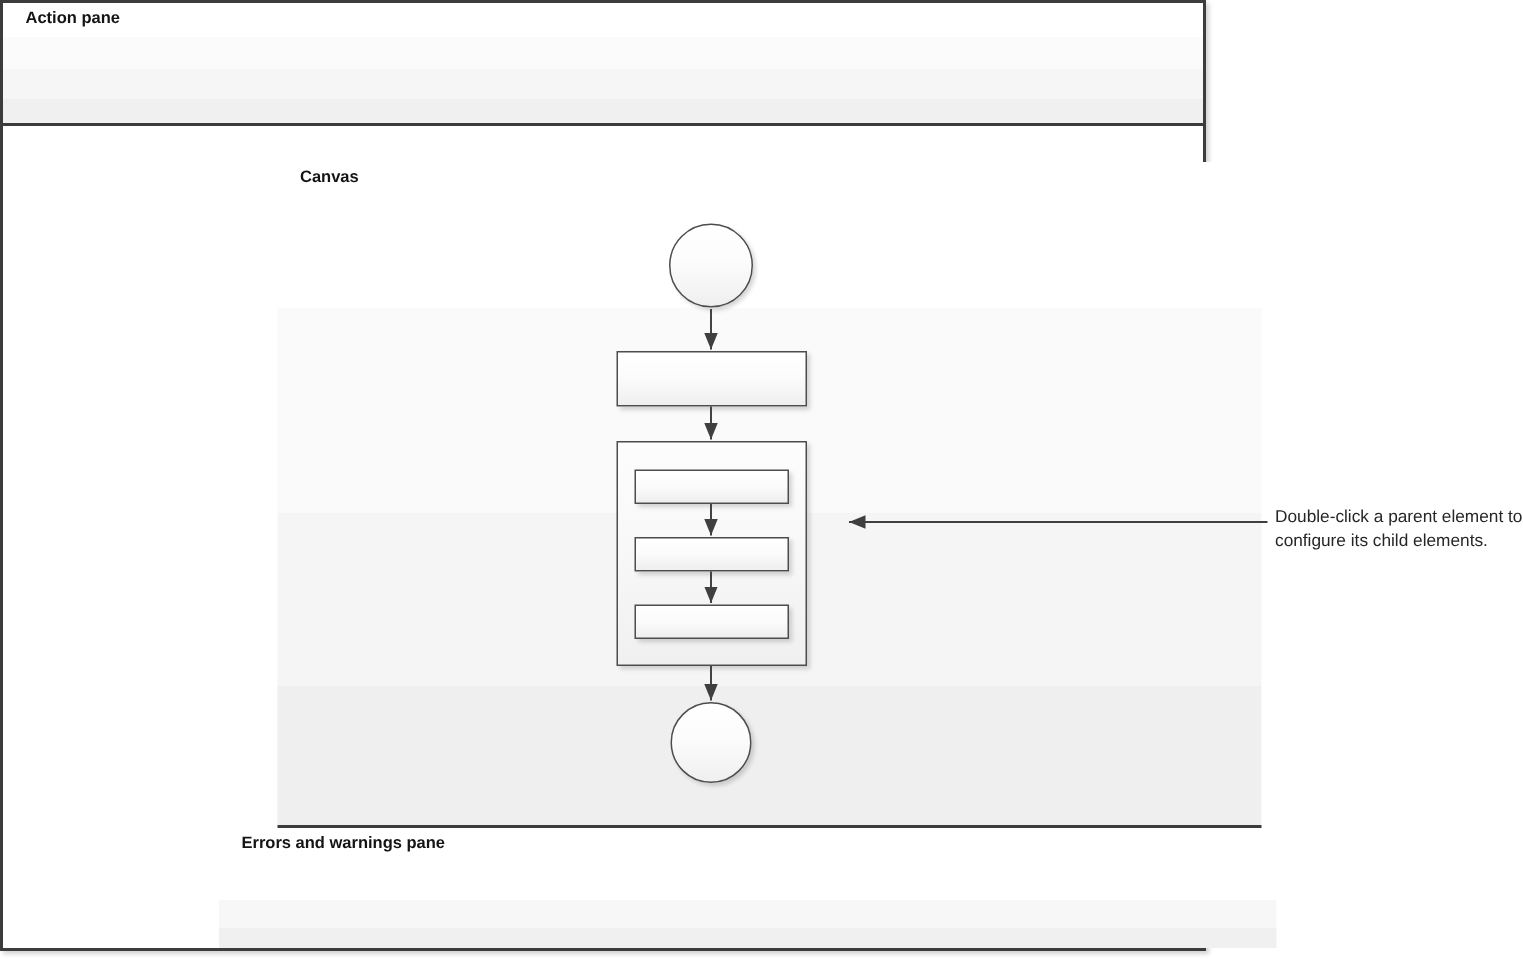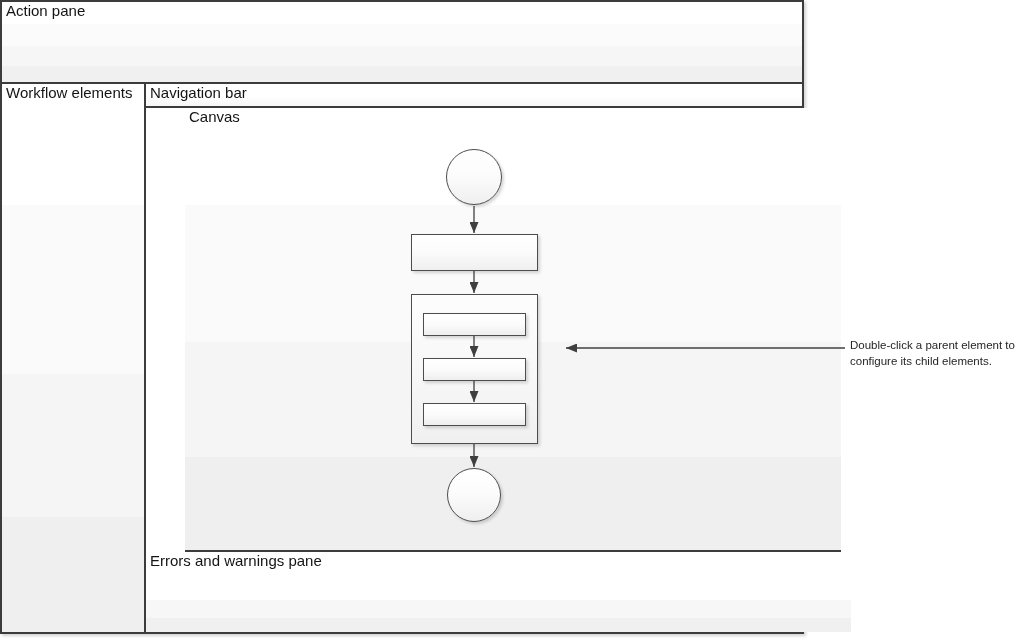--- a/index.html
+++ b/index.html
@@ -17,23 +17,23 @@
     left: 0; top: 0;
     width: 804px; height: 634px;
     border: 2px solid #3c3c3c;
     box-sizing: border-box;
     box-shadow: 2px 2px 3px rgba(0,0,0,0.18);
     background: #ffffff;
   }
   .pane { position: absolute; box-sizing: border-box; }
   .pane-label {
     display: inline-block;
-    padding: 2px 4px;
-    font-size: 15px;
-    font-weight: normal;
+    padding: 2px 15px;
+    font-size: 11px;
+    font-weight: bold;
     color: #141414;
     line-height: 13px;
     white-space: nowrap;
   }
   .banded {
     background: linear-gradient(to bottom,
       #ffffff 0%, #ffffff 22%,
       #fafafa 22%, #fafafa 53%,
       #f5f5f5 53%, #f5f5f5 79%,
       #efefef 79%, #efefef 100%);
@@ -114,27 +114,21 @@
 <body>
 
 <div class="stage">
 
   <div class="frame">
 
     <div class="pane action-pane">
       <span class="pane-label">Action pane</span>
     </div>
 
-    <div class="pane left-pane banded">
-      <span class="pane-label">Workflow elements</span>
-    </div>
 
-    <div class="pane nav-bar">
-      <span class="pane-label">Navigation bar</span>
-    </div>
 
     <div class="pane canvas-pane banded">
       <span class="pane-label">Canvas</span>
     </div>
 
     <div class="pane errors-pane">
       <span class="pane-label">Errors and warnings pane</span>
     </div>
 
   </div>

